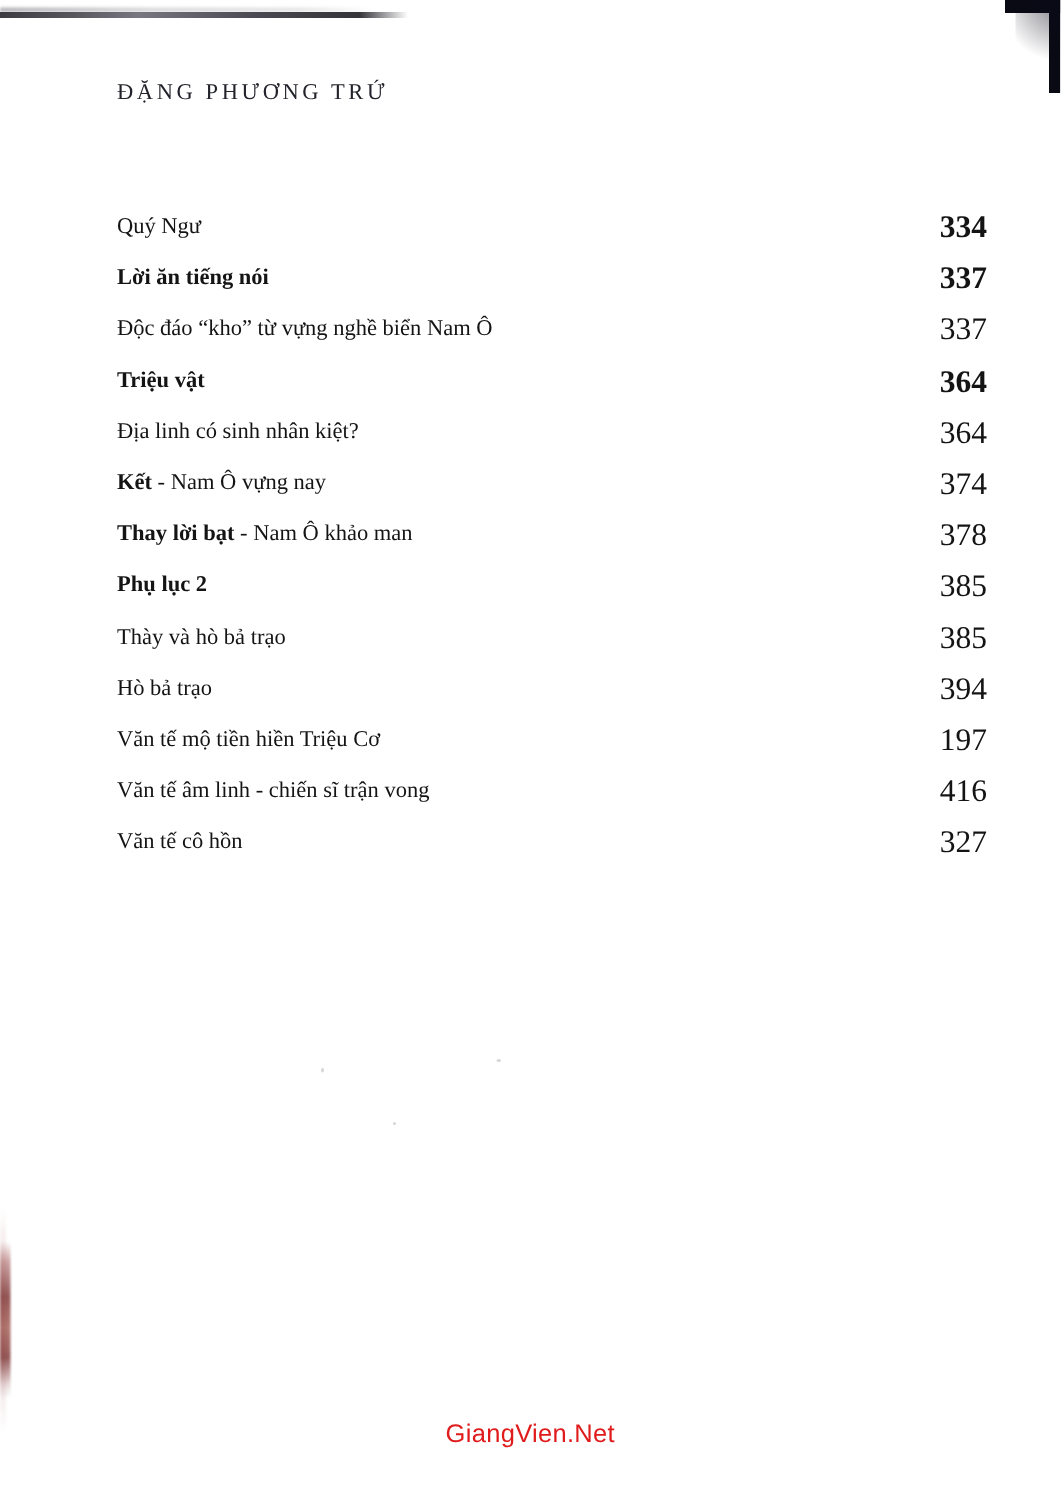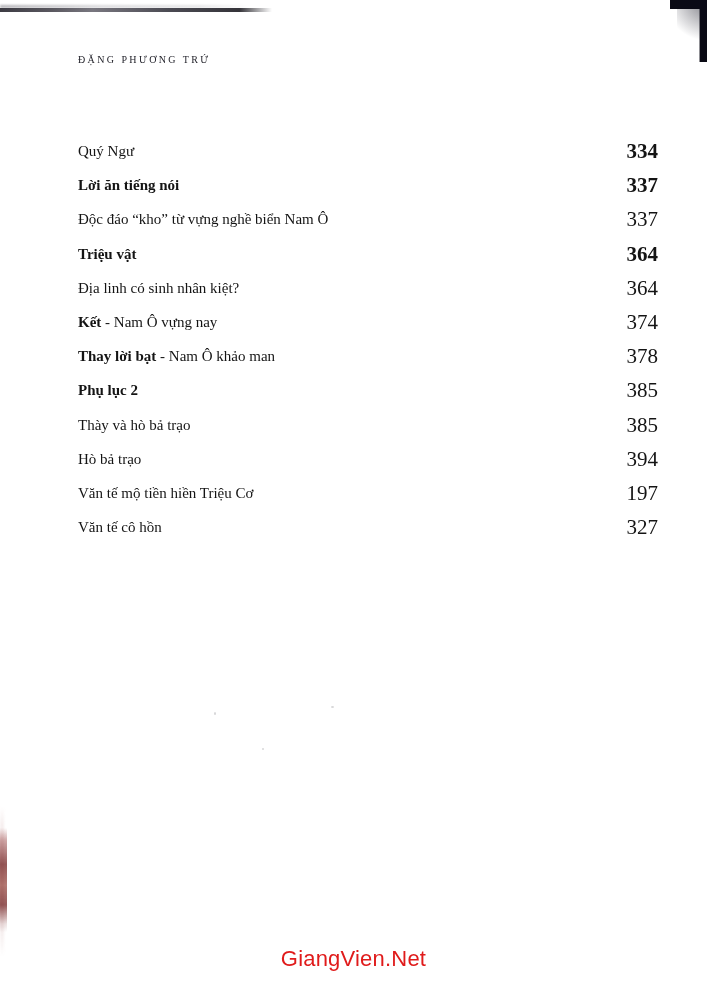--- a/index.html
+++ b/index.html
@@ -88,21 +88,21 @@
         rgba(185,130,130,0.35) 60%,
         rgba(210,185,185,0) 100%);
     filter: blur(1.2px);
   }
 
   
   .running-head {
     position: absolute;
     left: 78px;
     top: 54px;
-    font-size: 10px;
+    font-size: 15px;
     letter-spacing: 2.4px;
     color: #23232b;
     white-space: nowrap;
   }
 
   
   .toc {
     position: absolute;
     left: 78px;
     top: 136px;
@@ -138,21 +138,21 @@
   }
 
   
   .watermark {
     position: absolute;
     left: 0;
     right: 0;
     top: 946px;
     text-align: center;
     font-family: "Liberation Sans", "DejaVu Sans", sans-serif;
-    font-size: 22px;
+    font-size: 17px;
     color: #e01b1b;
     letter-spacing: 0.2px;
   }
 
   
   .speck {
     position: absolute;
     background: rgba(120,120,125,0.30);
     border-radius: 50%;
   }
@@ -213,20 +213,24 @@
       </div>
       <div class="toc-row">
         <div class="toc-title">Hò bả trạo</div>
         <div class="toc-page">394</div>
       </div>
       <div class="toc-row">
         <div class="toc-title">Văn tế mộ tiền hiền Triệu Cơ</div>
         <div class="toc-page">197</div>
       </div>
       <div class="toc-row">
+        <div class="toc-title">Văn tế âm linh -  chiến sĩ trận vong</div>
+        <div class="toc-page">416</div>
+      </div>
+      <div class="toc-row">
         <div class="toc-title">Văn tế cô hồn</div>
         <div class="toc-page">327</div>
       </div>
     </div>
 
   <div class="watermark">GiangVien.Net</div>
 
 </div>
 
 </body></html>

